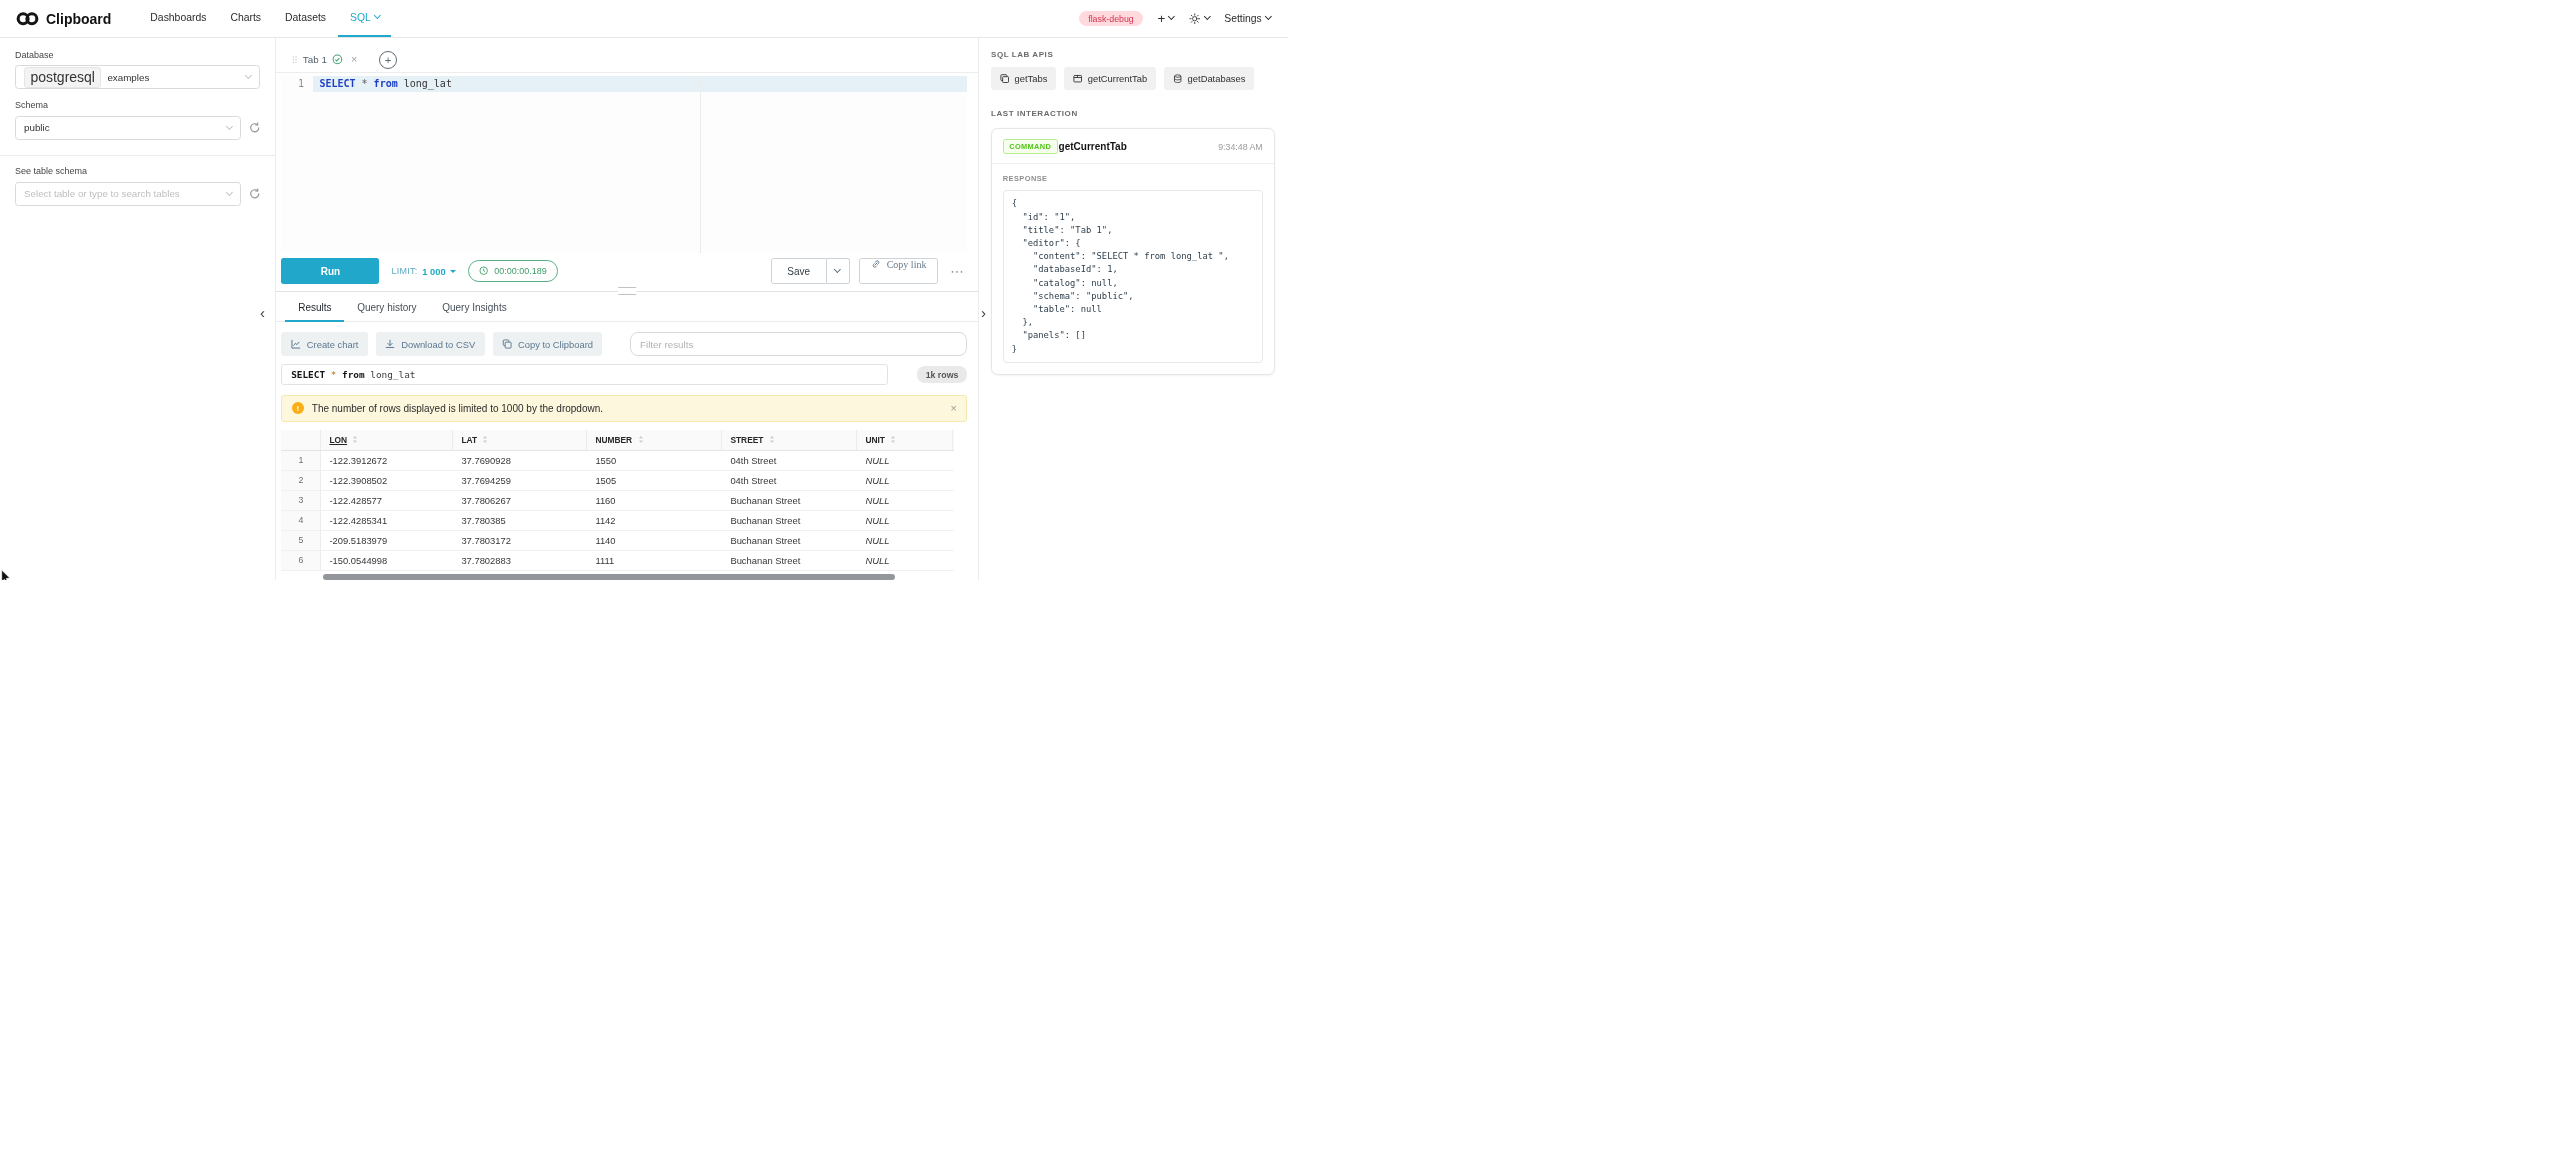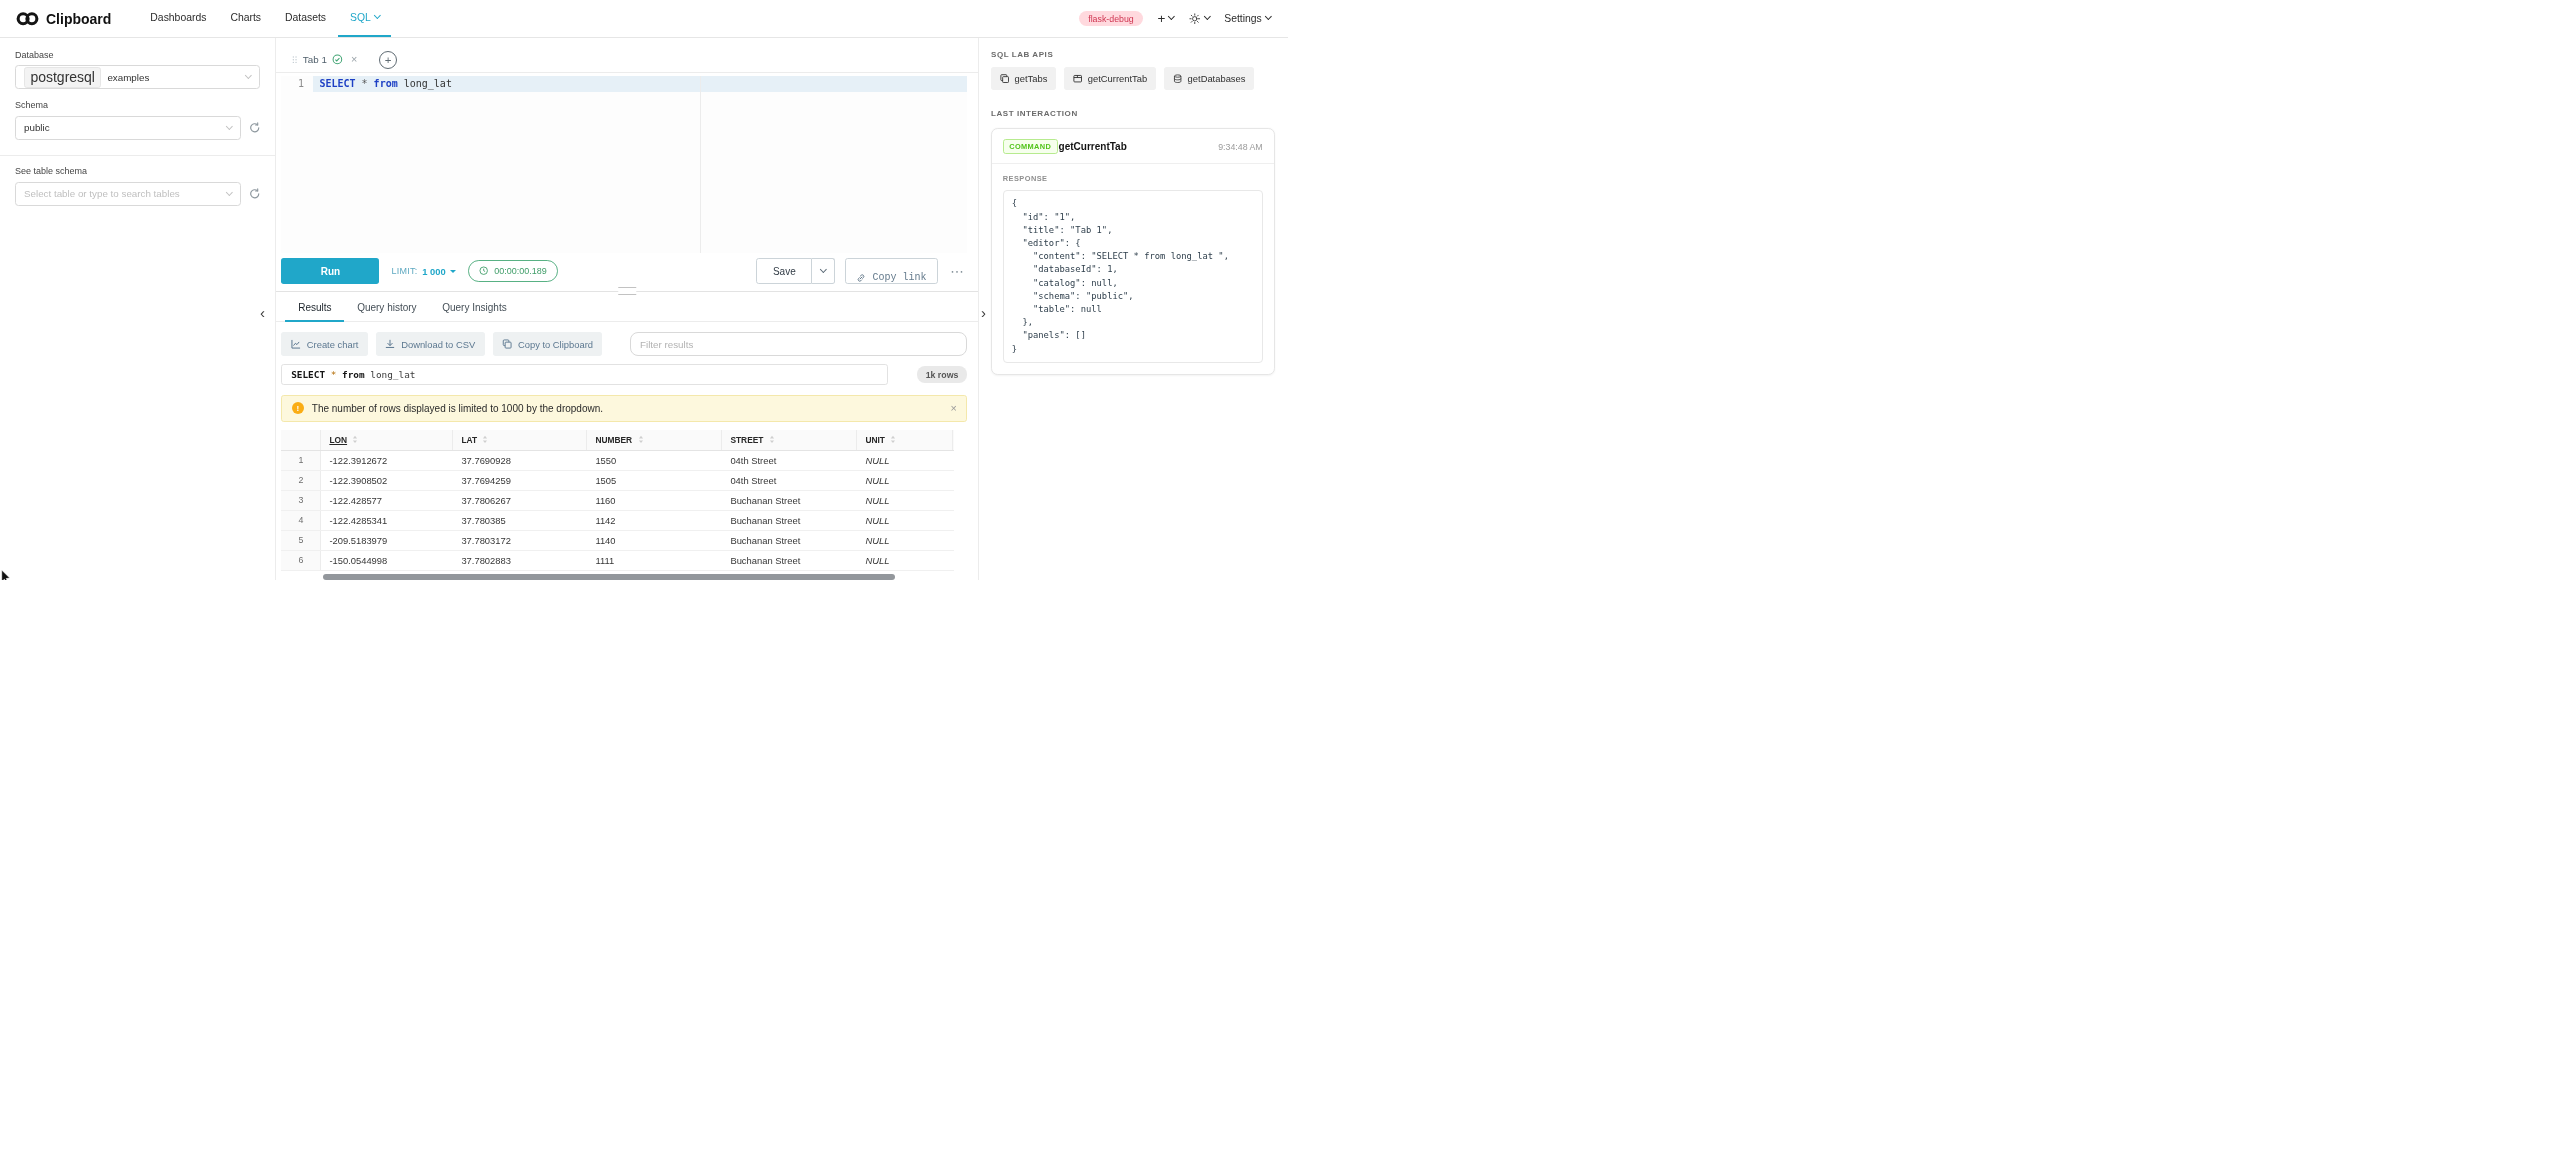--- a/index.html
+++ b/index.html
@@ -63,21 +63,21 @@
   .run-btn { width: 98px; height: 25.6px; background: #20a7c9; color: #fff; border: none; border-radius: 2.7px; font-size: 10px; font-weight: 600; font-family: inherit; cursor: pointer; }
   .limit { display: flex; align-items: center; gap: 4.7px; cursor: pointer; }
   .limit-label { color: #5fa9c1; font-size: 9px; letter-spacing: .03em; }
   .limit-value { color: #20a7c9; font-size: 9.4px; font-weight: 600; }
   .tri-down { width: 0; height: 0; border-left: 3px solid transparent; border-right: 3px solid transparent; border-top: 3.7px solid #20a7c9; display: inline-block; }
   .timer { display: flex; align-items: center; gap: 5.4px; border: 0.8px solid #58b184; color: #3f9d68; border-radius: 10.8px; padding: 4.7px 10px; font-size: 9px; }
   .toolbar-right { margin-left: auto; display: flex; align-items: center; gap: 9.4px; }
   .save-split { display: flex; }
   .save-main { height: 25.6px; padding: 0 15.5px; background: #fff; border: 0.7px solid #ccd4d9; border-radius: 2.7px 0 0 2.7px; font-size: 10px; color: #323c46; font-family: inherit; cursor: pointer; }
   .save-caret { width: 23px; height: 25.6px; background: #fff; border: 0.7px solid #ccd4d9; border-left: none; border-radius: 0 2.7px 2.7px 0; display: flex; align-items: center; justify-content: center; color: #5c6b77; cursor: pointer; }
-  .copylink-btn { height: 25.6px; padding: 0 10.8px; background: #fff; border: 0.7px solid #ccd4d9; border-radius: 2.7px; display: flex; align-items: flex-end; gap: 6px; color: #647a8c; font-size: 10px; font-family: Liberation Mono, monospace; cursor: pointer; }
+  .copylink-btn { height: 25.6px; padding: 0 10.8px; background: #fff; border: 0.7px solid #ccd4d9; border-radius: 2.7px; display: flex; align-items: flex-start; gap: 6px; color: #647a8c; font-size: 10px; font-family: Liberation Serif, serif; cursor: pointer; }
   .more-btn { color: #8a969e; font-size: 13.5px; letter-spacing: 0.7px; cursor: pointer; padding: 0 2.7px; }
 
   .hdivider { margin: 6.7px -10.8px 0 -5.4px; border-top: 0.7px solid #e3e3e3; position: relative; }
   .drag-handle { position: absolute; left: 50%; top: -4.7px; transform: translateX(-50%); width: 17.5px; height: 8px; border-top: 1.3px solid #c2c2c2; border-bottom: 1.3px solid #c2c2c2; background: #fff; cursor: row-resize; }
 
   .result-tabs { display: flex; margin: 2px -10.8px 0 -5.4px; padding-left: 9.4px; border-bottom: 0.7px solid #ececec; text-align: center; }
   .rtab { padding: 8px 12.8px 7.4px; font-size: 10px; color: #454f57; cursor: pointer; border-bottom: 2px solid transparent; margin-bottom: -0.7px; }
   .rtab.active { color: #1c242b; border-bottom-color: #20a7c9; }
 
   .result-actions { display: flex; align-items: center; gap: 8px; margin-top: 10px; }

